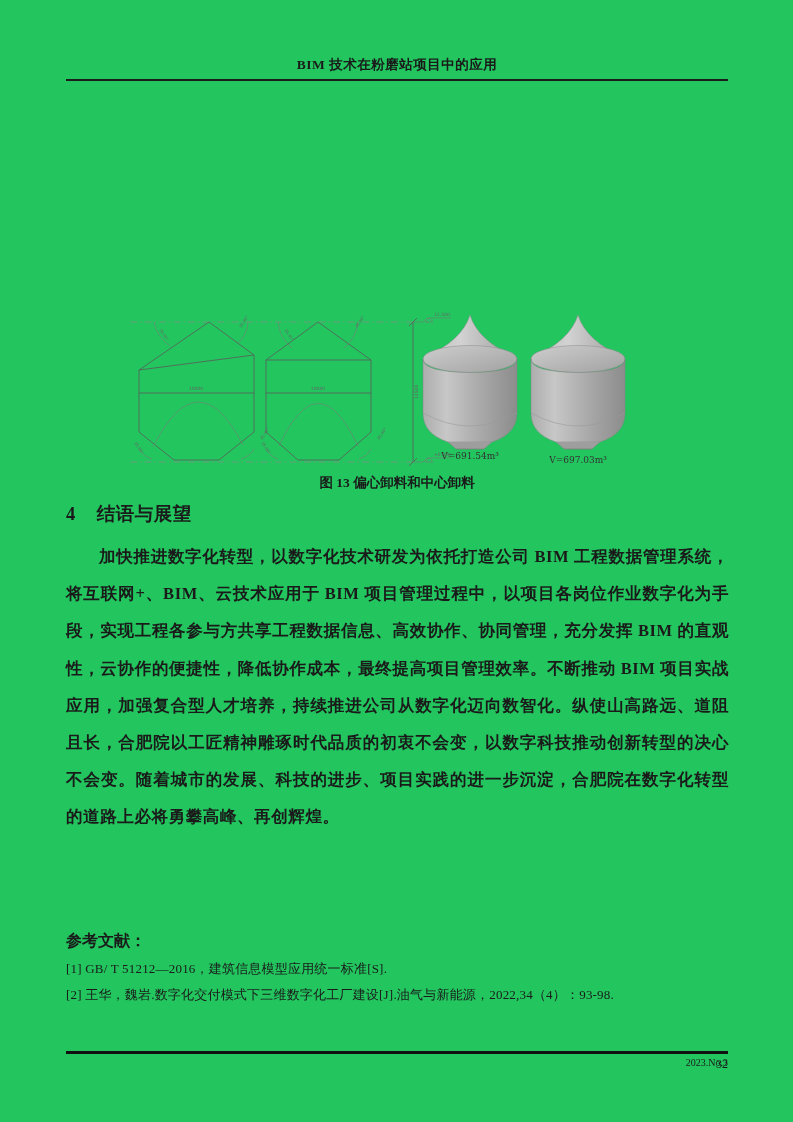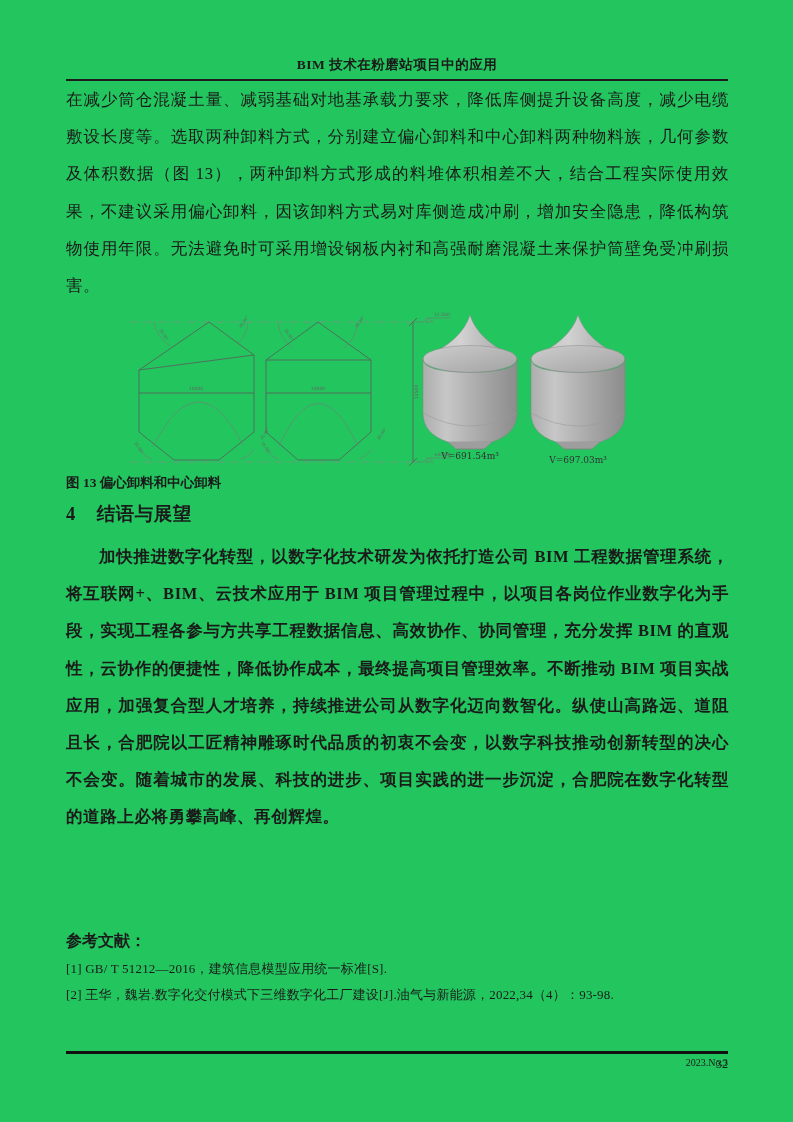--- a/index.html
+++ b/index.html
@@ -25,21 +25,21 @@
   .body-para {
     position:absolute; left:66px; width:663px;
     font-size:16.5px; line-height:37.2px;
     text-align:justify; letter-spacing:0.6px;
   }
   #para1 { top:81px; }
   #para2 { top:538px; text-indent:2em;font-weight:bold; }
   .figure-wrap { position:absolute; top:303px; left:126px; width:566px; height:170px; }
   .fig-caption {
     position:absolute; top:474px; left:66px; width:662px;
-    font-size:13.5px; font-weight:600;
+    text-align:center; font-size:13.5px; font-weight:600;
   }
   .section-heading {
     position:absolute; top:501px; left:66px;
     font-size:18.5px; font-weight:bold; letter-spacing:0.5px;text-align:center;
   }
   .section-heading .sec-num { margin-right:21px; }
   .refs-heading {
     position:absolute; top:931px; left:66px;
     font-size:16px; font-weight:bold;
   }
@@ -66,21 +66,20 @@
   .vol-text { font-family:"DejaVu Serif", serif; font-size:9px; fill:#333; }
 </style>
 </head>
 <body>
 
 <div class="page">
 
   <div class="header-title">BIM 技术在粉磨站项目中的应用</div>
   <div class="header-rule"></div>
 
-  <div class="body-para" id="para1">在减少筒仓混凝土量、减弱基础对地基承载力要求，降低库侧提升设备高度，减少电缆敷设长度等。选取两种卸料方式，分别建立偏心卸料和中心卸料两种物料族，几何参数及体积数据（图 13），两种卸料方式形成的料堆体积相差不大，结合工程实际使用效果，不建议采用偏心卸料，因该卸料方式易对库侧造成冲刷，增加安全隐患，降低构筑物使用年限。无法避免时可采用增设钢板内衬和高强耐磨混凝土来保护筒壁免受冲刷损害。</div>
 
   <div class="figure-wrap">
     <svg width="566" height="170" viewBox="0 0 566 170">
       <defs>
         <linearGradient id="siloBody" x1="0" y1="0" x2="1" y2="0">
           <stop offset="0" stop-color="#adadad"></stop>
           <stop offset="0.25" stop-color="#c7c7c7"></stop>
           <stop offset="0.65" stop-color="#a6a6a6"></stop>
           <stop offset="1" stop-color="#8c8c8c"></stop>
         </linearGradient>

